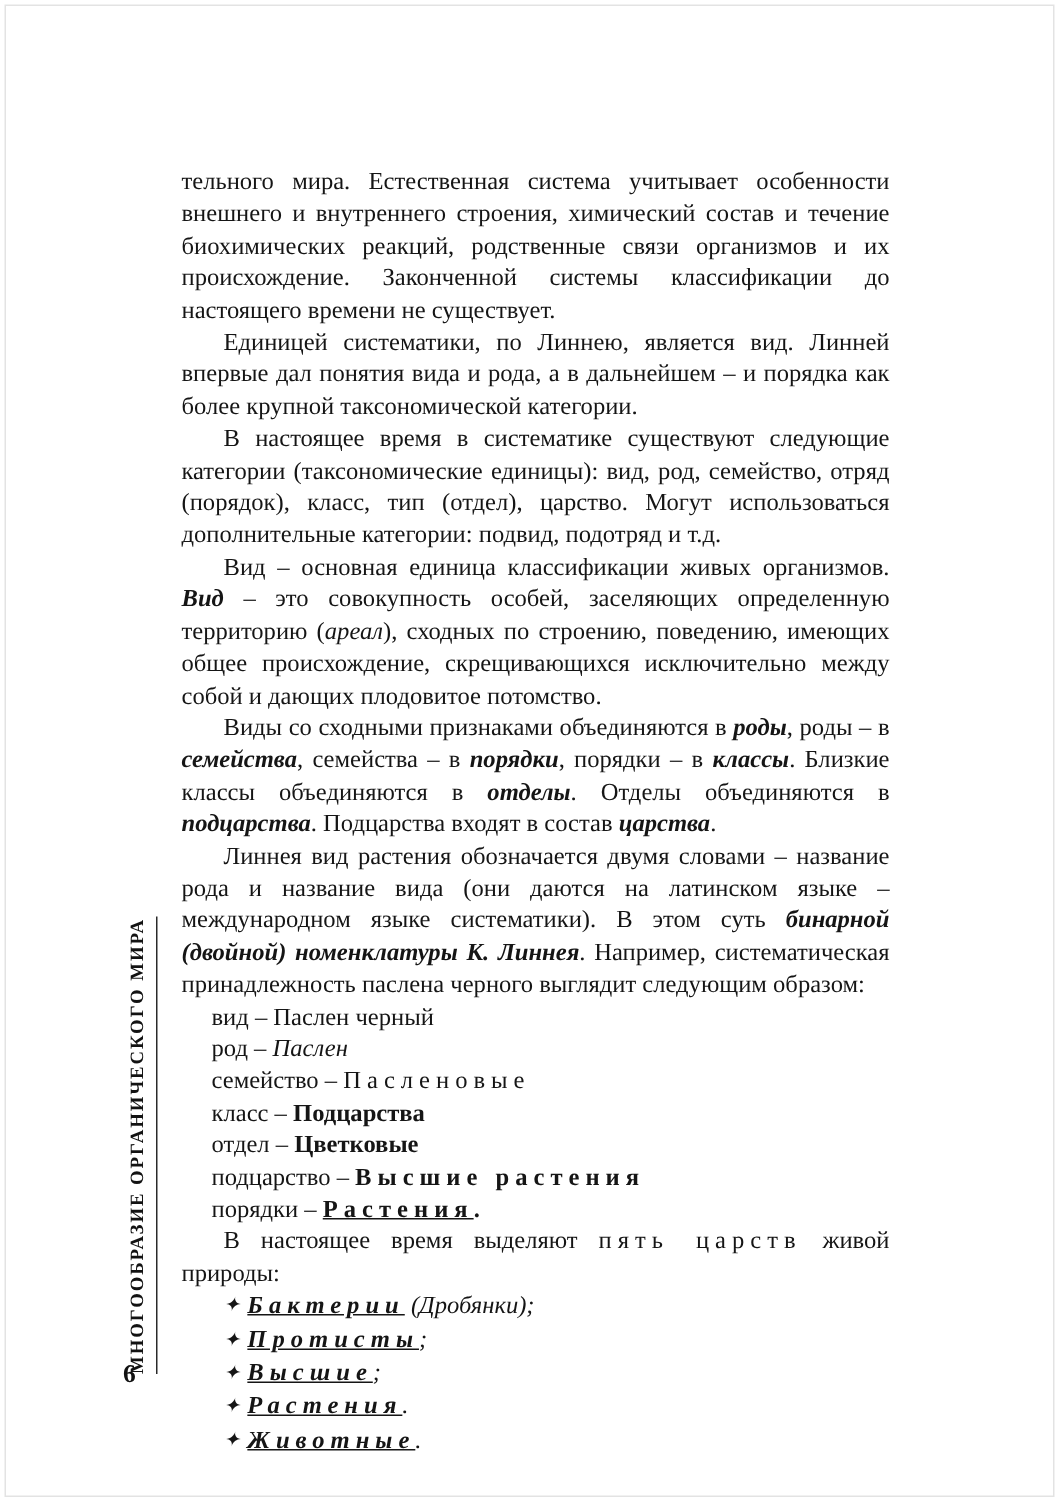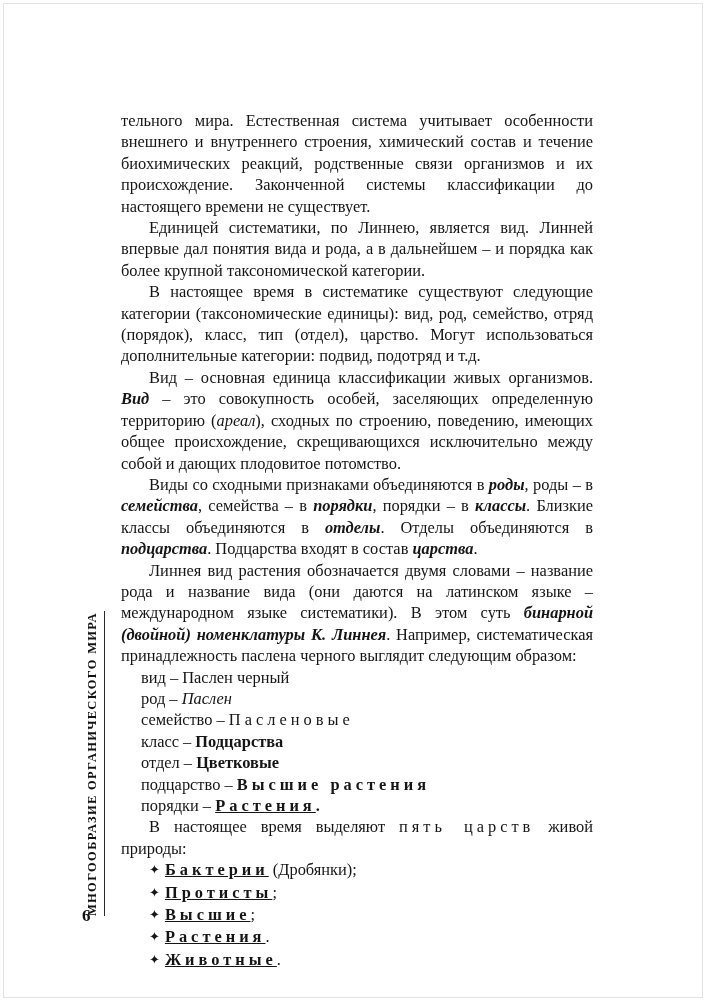--- a/index.html
+++ b/index.html
@@ -16,21 +16,21 @@
   }
   .content{
     position:absolute; left:121px; top:110px; width:472px;
     font-size:16.4px; line-height:21.4px;
     hyphens:auto; -webkit-hyphens:auto;
   }
   .blk{ margin:0; }
   .blk-continuation{ text-align:justify; }
   .blk-para{ text-align:justify; text-indent:28px; }
   .blk-line{ padding-left:20px; }
-  .blk-bullet{ padding-left:28px; }
+  .blk-bullet{ padding-left:28px;font-style:italic; }
   .bullet{ font-size:13px; margin-right:5px; position:relative; top:-1px; }
   .s-b{ font-weight:bold; }
   .s-i{ font-style:italic; }
   .s-u{ text-decoration:underline; }
   .s-sp{ letter-spacing:4px; }
   .sidebar-label{
     position:absolute; left:83px; top:611px; height:305px; width:18px;
     writing-mode:vertical-rl; transform:rotate(180deg);
     font-weight:bold; font-size:12.5px; letter-spacing:1.3px;
     white-space:nowrap; color:#121212;

